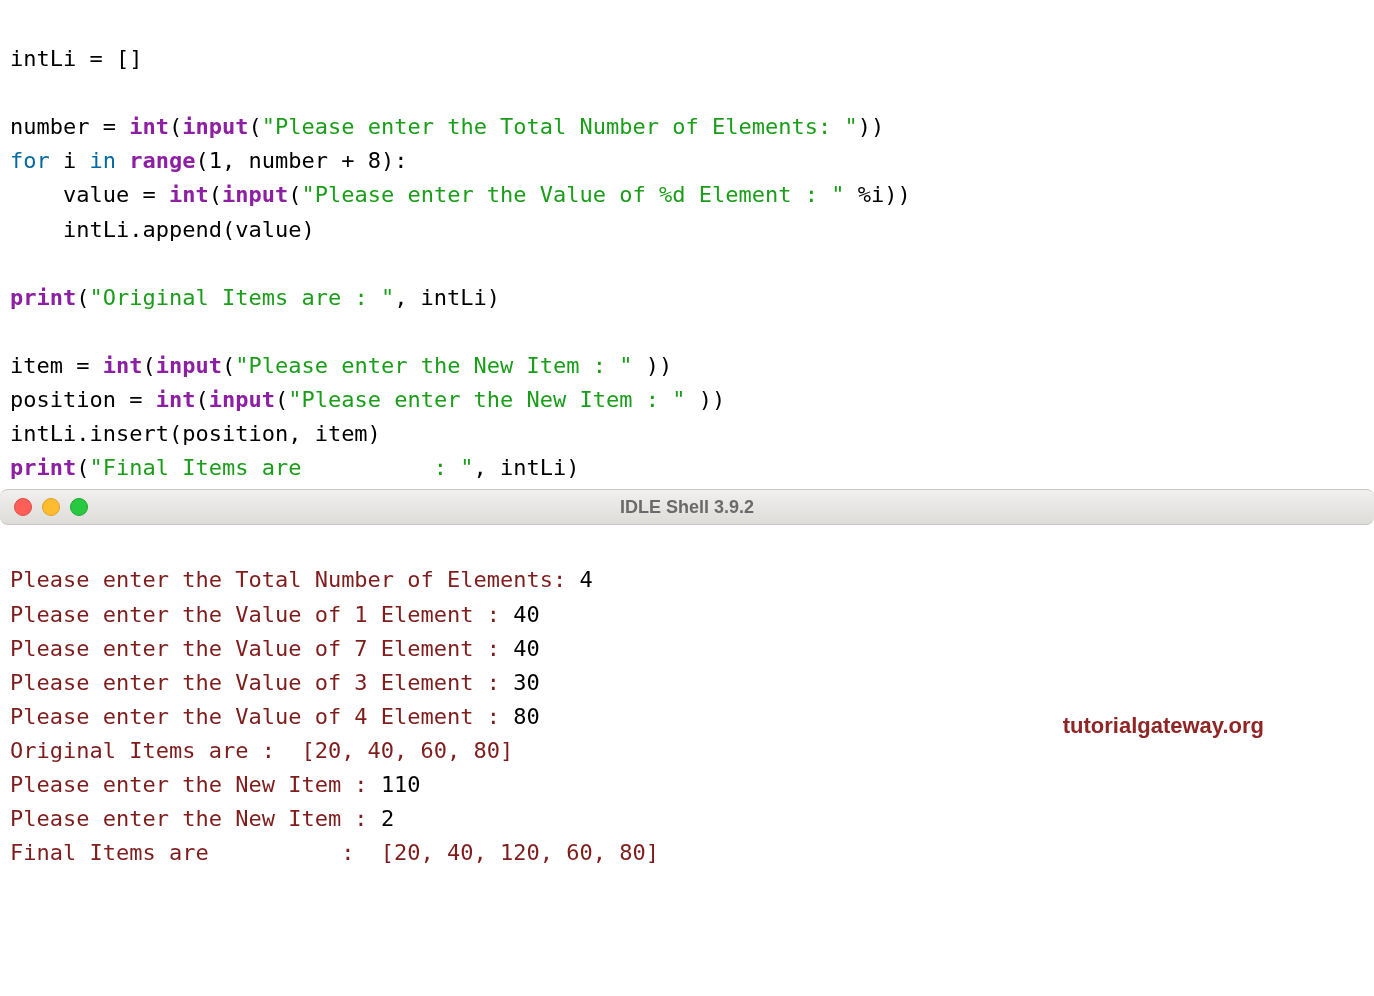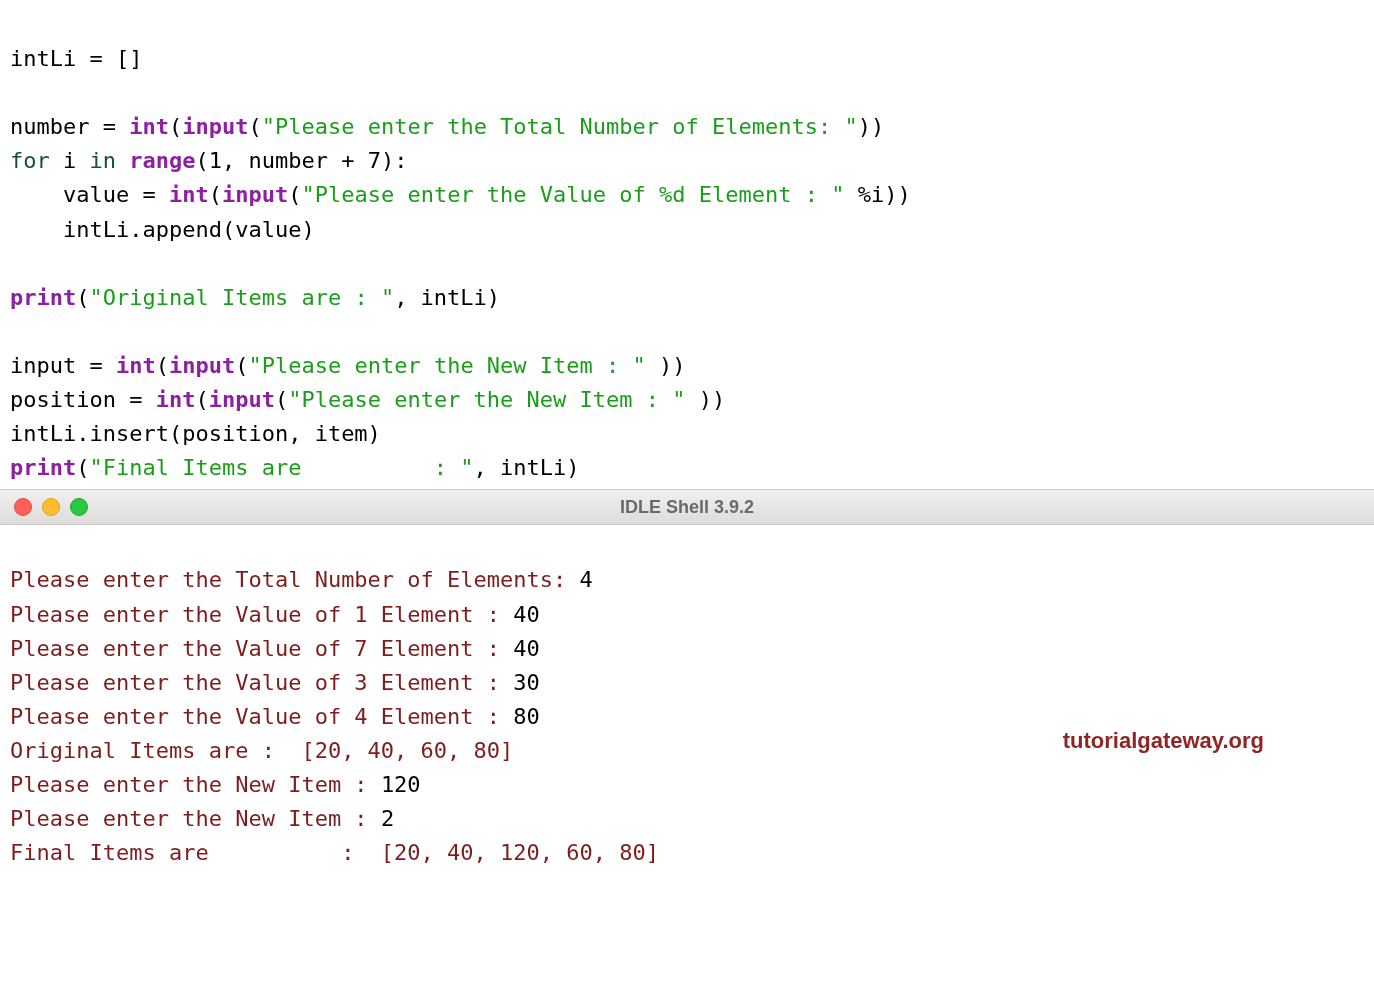--- a/index.html
+++ b/index.html
@@ -18,20 +18,21 @@
   }
   .titlebar {
     background: linear-gradient(#f1f0ef,#dedcd9);
     border-top: 1px solid #c8c6c3;
     border-bottom: 1px solid #c8c6c3;
     height: 34px;
     display: flex;
     align-items: center;
     position: relative;
     padding-left: 14px;
+    border-radius: 8px;
   }
   .traffic {
     display: flex;
     gap: 10px;
   }
   .dot {
     width: 16px;
     height: 16px;
     border-radius: 50%;
   }
@@ -49,48 +50,48 @@
   }
   .shell-area {
     padding: 4px 10px 10px 10px;
     line-height: 1.55;
     white-space: pre;
     position: relative;
   }
   .watermark {
     position: absolute;
     right: 110px;
-    top: 199px;
+    top: 184px;
     font-family: -apple-system, "Helvetica Neue", Arial, sans-serif;
     font-weight: 700;
     color: #902525;
     font-size: 22px;
   }
   
   .blk { color: #000000; margin-top: 20px; }
   .pur { color: #8d1fa3; font-weight: bold; }   
-  .orn { color: #14532d; }   
+  .orn { color: #0369a1; }   
   .grn { color: #1a9e1a; }
 
   .blue { color: #7f1d1d; }  
 </style>
 </head>
 <body>
 
 <div class="code-area">
 <span class="blk">intLi = []</span>
 
 <span class="blk">number = </span><span class="pur">int</span><span class="blk">(</span><span class="pur">input</span><span class="blk">(</span><span class="grn">"Please enter the Total Number of Elements: "</span><span class="blk">))</span>
-<span class="orn">for</span><span class="blk"> i </span><span class="orn">in</span><span class="blk"> </span><span class="pur">range</span><span class="blk">(1, number + 7):</span>
+<span class="orn">for</span><span class="blk"> i </span><span class="orn">in</span><span class="blk"> </span><span class="pur">range</span><span class="blk">(1, number + 8):</span>
 <span class="blk">    value = </span><span class="pur">int</span><span class="blk">(</span><span class="pur">input</span><span class="blk">(</span><span class="grn">"Please enter the Value of %d Element : "</span><span class="blk"> %i))</span>
 <span class="blk">    intLi.append(value)</span>
 
 <span class="pur">print</span><span class="blk">(</span><span class="grn">"Original Items are : "</span><span class="blk">, intLi)</span>
 
-<span class="blk">input = </span><span class="pur">int</span><span class="blk">(</span><span class="pur">input</span><span class="blk">(</span><span class="grn">"Please enter the New Item : "</span><span class="blk"> ))</span>
+<span class="blk">item = </span><span class="pur">int</span><span class="blk">(</span><span class="pur">input</span><span class="blk">(</span><span class="grn">"Please enter the New Item : "</span><span class="blk"> ))</span>
 <span class="blk">position = </span><span class="pur">int</span><span class="blk">(</span><span class="pur">input</span><span class="blk">(</span><span class="grn">"Please enter the New Item : "</span><span class="blk"> ))</span>
 <span class="blk">intLi.insert(position, item)</span>
 <span class="pur">print</span><span class="blk">(</span><span class="grn">"Final Items are          : "</span><span class="blk">, intLi)</span>
 </div>
 
 <div class="titlebar">
   <div class="traffic">
     <div class="dot red"></div>
     <div class="dot yellow"></div>
     <div class="dot green"></div>
@@ -98,17 +99,17 @@
   <div class="title">IDLE Shell 3.9.2</div>
 </div>
 
 <div class="shell-area">
 <span class="blue">Please enter the Total Number of Elements: </span><span class="blk">4</span>
 <span class="blue">Please enter the Value of 1 Element : </span><span class="blk">40</span>
 <span class="blue">Please enter the Value of 7 Element : </span><span class="blk">40</span>
 <span class="blue">Please enter the Value of 3 Element : </span><span class="blk">30</span>
 <span class="blue">Please enter the Value of 4 Element : </span><span class="blk">80</span>
 <span class="blue">Original Items are :  [20, 40, 60, 80]</span>
-<span class="blue">Please enter the New Item : </span><span class="blk">120</span>
+<span class="blue">Please enter the New Item : </span><span class="blk">110</span>
 <span class="blue">Please enter the New Item : </span><span class="blk">2</span>
 <span class="blue">Final Items are          :  [20, 40, 120, 60, 80]</span>
 <div class="watermark">tutorialgateway.org</div>
 </div>
 
 </body></html>

